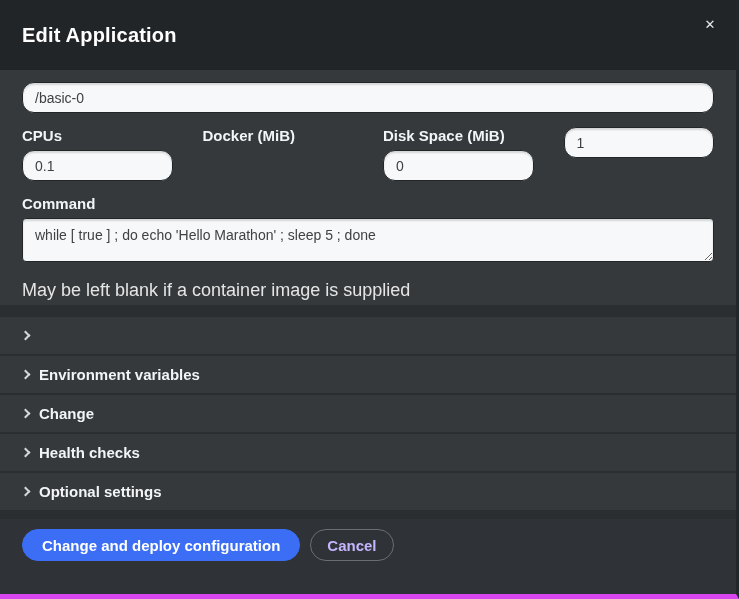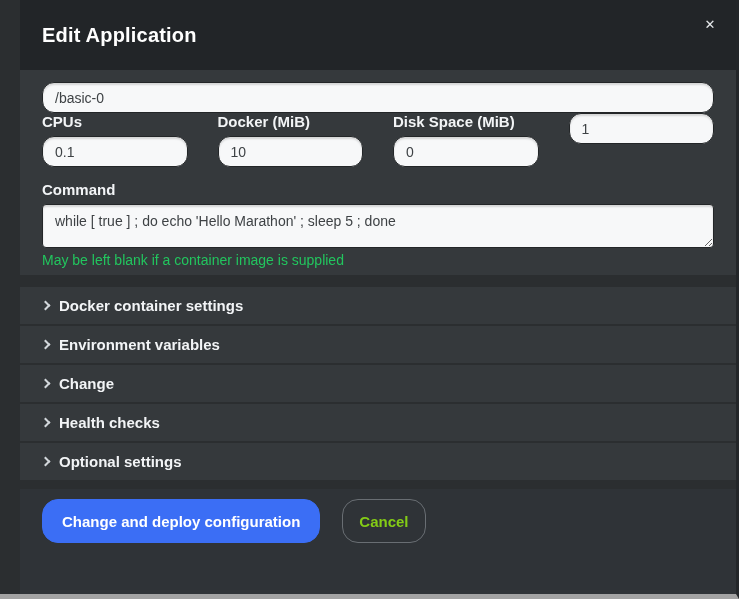--- a/index.html
+++ b/index.html
@@ -6,23 +6,22 @@
   html,body { width:739px; height:599px; overflow:hidden; }
   body {
     font-family:"Liberation Sans", sans-serif;
     background:#2b2e30;
     color:#eef1f3;
   }
   .page {
     width:739px; height:599px;
     display:flex; flex-direction:column;
     border-right:3px solid #232629;
-    border-bottom:5px solid #a3a3a3;
+    border-bottom:5px solid #d946ef;
     background:#2b2e30;
-    padding-left:20px;
   }
   
   .modal-header {
     position:relative;
     height:70px; flex:0 0 70px;
     background:#222528;
     display:flex; align-items:center;
     padding:0 22px;
   }
   .modal-title {
@@ -58,28 +57,28 @@
   }
   .text-input { height:31px;border-radius:12px; }
   .text-area {
     height:44px; padding:7px 12px;
     resize:vertical; line-height:18px; display:block;
   }
   .field-row-4 {
     display:grid;
     grid-template-columns:repeat(4, 1fr);
     column-gap:30px;
-    margin-top:0;
+    margin-top:14px;
   }
   .field-group-full { margin-top:0; }
   .field-group-cmd { margin-top:14px; }
   .help-text {
-    margin-top:4px;
-    font-size:14px; line-height:17px;
-    color:#22c55e;
+    margin-top:20px;
+    font-size:18px; line-height:17px;
+    color:#e5e5e5;
   }
   
   .sections { margin-top:12px; }
   .section-row {
     height:37px;
     background:#35393c;
     display:flex; align-items:center;
     padding:0 22px;
     margin-bottom:2px;
     cursor:pointer;
@@ -97,39 +96,39 @@
   }
   
   .modal-footer {
     margin-top:7px;
     flex:1 1 auto;
     background:#2f3337;
     padding:10px 22px;
     display:flex; align-items:flex-start;
   }
   .btn {
-    height:44px;
+    height:32px;
     border-radius:16px;
     font-size:15px; font-weight:bold;
     font-family:"Liberation Sans", sans-serif;
     cursor:pointer;
     display:inline-flex; align-items:center;
   }
   .btn-primary {
     background:#3b6ef5;
     border:1px solid #3b6ef5;
     color:#ffffff;
     padding:0 19px;
   }
   .btn-cancel {
     background:transparent;
     border:1px solid #696e73;
-    color:#84cc16;
+    color:#c4b5fd;
     padding:0 16px;
-    margin-left:22px;
+    margin-left:10px;
   }
 </style>
 </head>
 <body>
 
 <div class="page">
 
   <div class="modal-header">
     <div class="modal-title">Edit Application</div>
     <button class="close-btn">✕</button>
@@ -141,21 +140,20 @@
       <input class="text-input" type="text" value="/basic-0" style="">
     </div>
 
     <div class="field-row-4">
       <div>
         <label class="field-label">CPUs</label>
         <input class="text-input" type="text" value="0.1" style="">
       </div>
       <div>
         <label class="field-label">Docker (MiB)</label>
-        <input class="text-input" type="text" value="10" style="">
       </div>
       <div>
         <label class="field-label">Disk Space (MiB)</label>
         <input class="text-input" type="text" value="0" style="">
       </div>
       <div>
         <input class="text-input" type="text" value="1" style="">
       </div>
     </div>
 
@@ -164,21 +162,20 @@
       <textarea class="text-area" style="">while [ true ] ; do echo 'Hello Marathon' ; sleep 5 ; done</textarea>
       <div class="help-text">May be left blank if a container image is supplied</div>
     </div>
 
   </div>
 
   <div class="sections">
 
     <div class="section-row">
       <span class="chevron"></span>
-      <span class="section-label">Docker container settings</span>
     </div>
 
     <div class="section-row">
       <span class="chevron"></span>
       <span class="section-label">Environment variables</span>
     </div>
 
     <div class="section-row">
       <span class="chevron"></span>
       <span class="section-label">Change</span>

